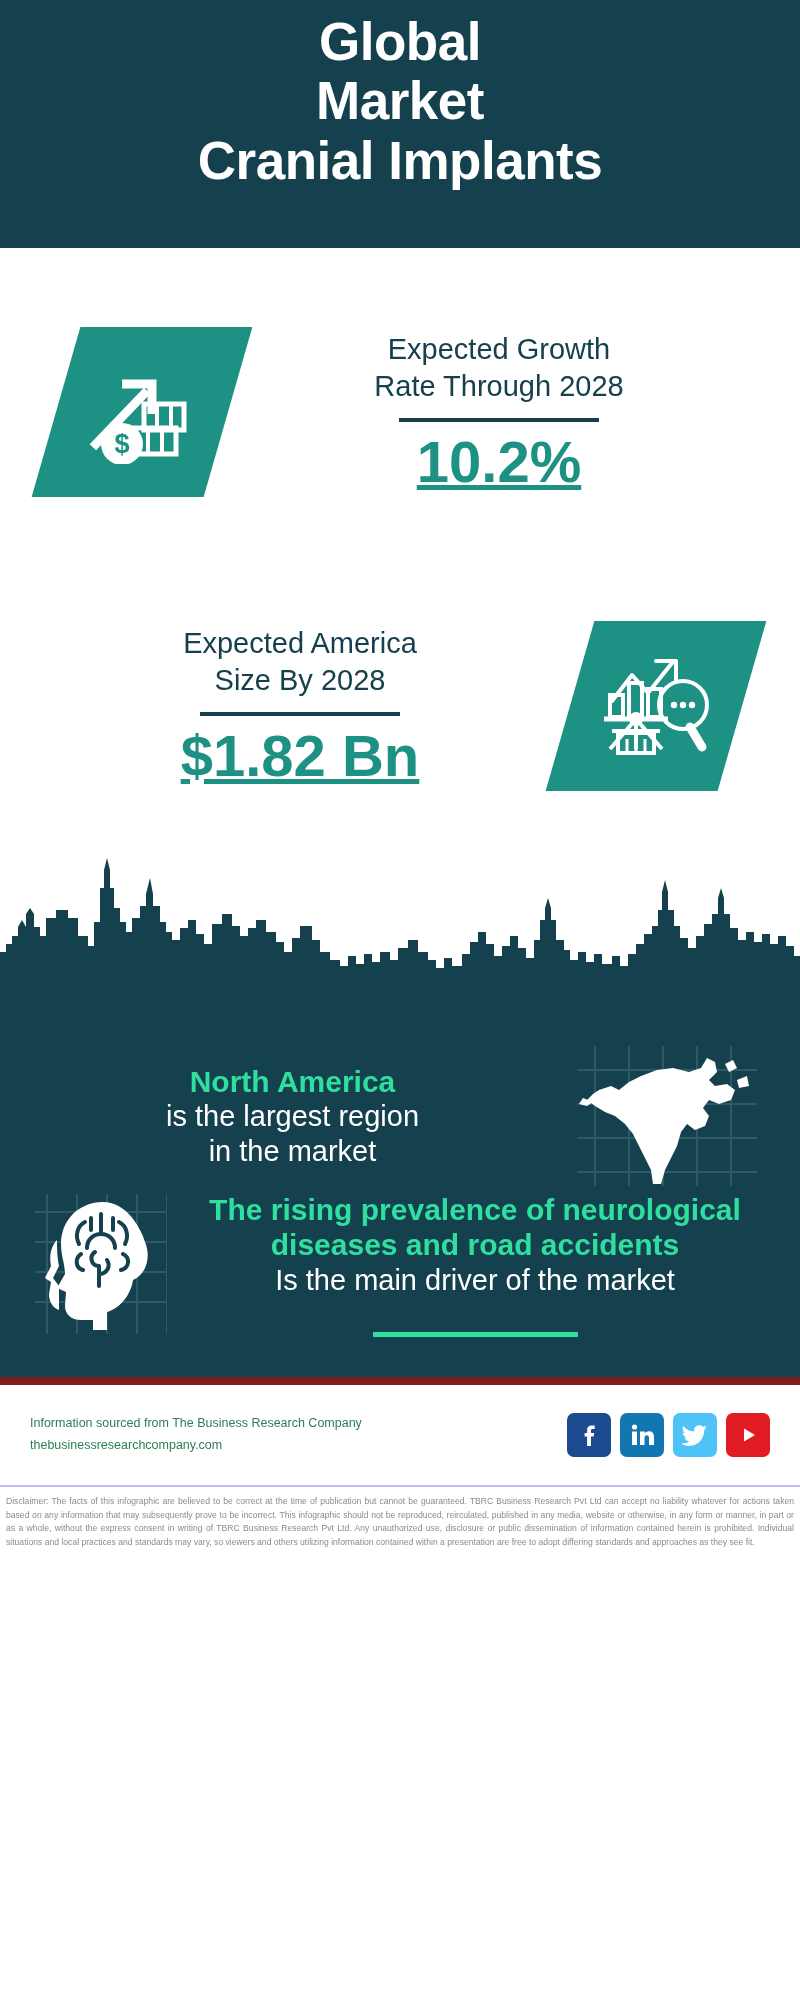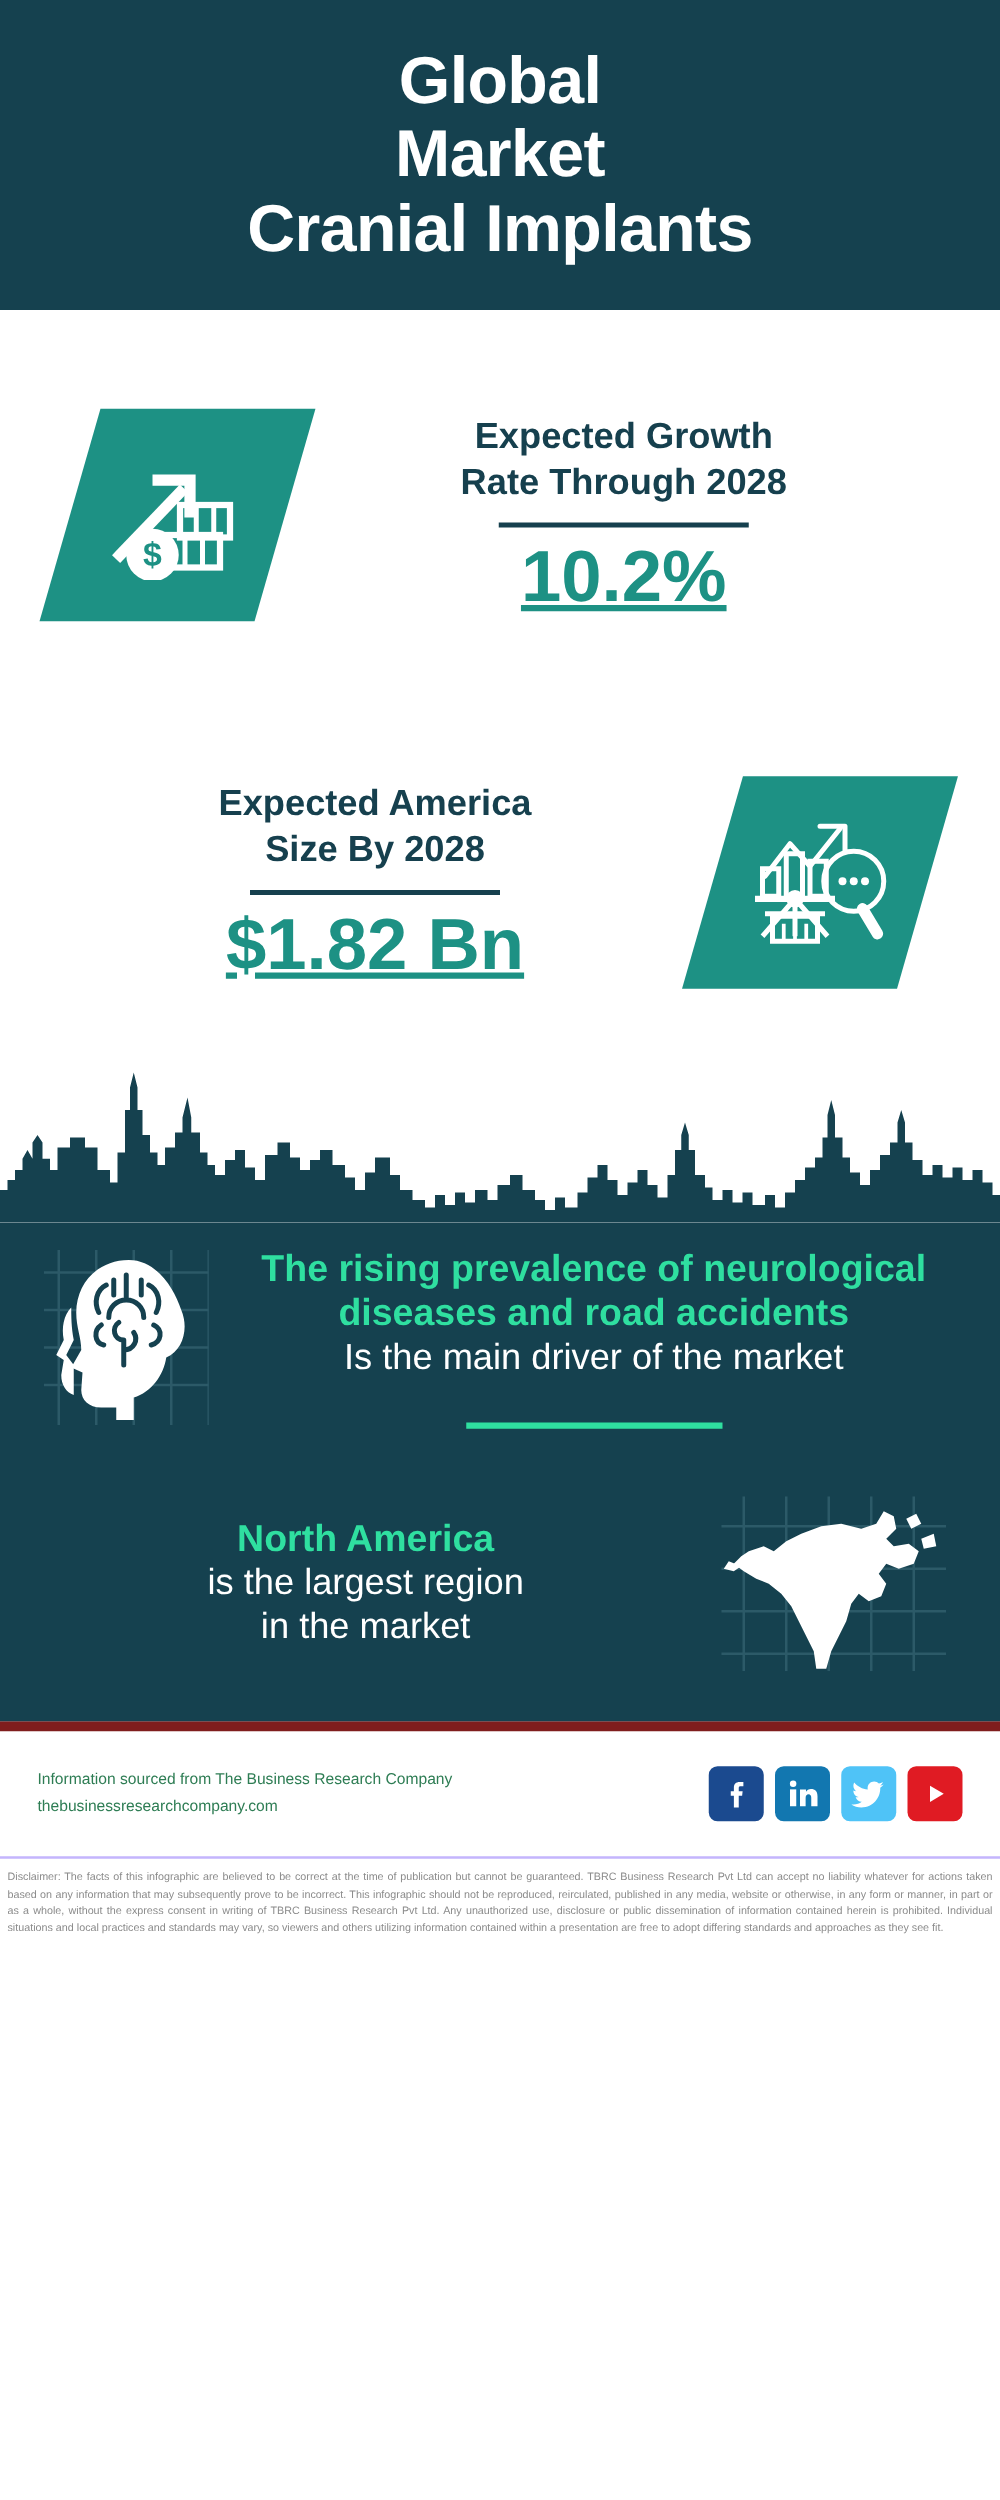--- a/index.html
+++ b/index.html
@@ -9,22 +9,22 @@
     background:#ffffff;
     overflow:hidden;
     position:relative;
   }
   .page { width:800px; height:2000px; position:relative; background:#fff; }
 
   
   .header {
     background:#15414f;
     height:248px;
-    display:flex; align-items:center; justify-content:center;
-    padding:0 40px;
+    display:flex; justify-content:center;
+    padding:12px 40px;
   }
   .header-title {
     color:#ffffff;
     font-size:53px;
     font-weight:bold;
     line-height:1.12;
     text-align:center;
     letter-spacing:-0.5px;
   }
 
@@ -44,21 +44,21 @@
     flex:0 0 auto;
   }
   .para-icon > svg { transform:skewX(16deg); }
   .icon-left { margin-left:26px; }
   .icon-right { margin-right:28px; }
 
   .stat-text { flex:1; text-align:center; }
   .stat-label {
     color:#16404e;
     font-size:29px;
-    font-weight:bold;
+    font-weight:normal;
     line-height:1.25;
   }
   .divider-dark {
     width:200px; height:4px; background:#16404e;
     margin:14px auto 10px auto;
   }
   .stat-value {
     color:#1d9184;
     font-size:58px;
     font-weight:bold;
@@ -199,20 +199,42 @@
   </div>
 
   <div class="skyline-wrap">
     <svg viewBox="0 0 800 130" preserveAspectRatio="none">
       <path fill="#15414f" d="M0 130 V104 H6 V96 H12 V88 H18 V79 L22 72 L26 79 V66 L30 60 L34 66 V79 H40 V88 H46 V70 H56 V62 H68 V70 H78 V88 H88 V98 H94 V74 H100 V40 H104 V22 L107 10 L110 22 V40 H114 V60 H120 V74 H126 V84 H132 V70 H140 V58 H146 V46 L150 30 L153 46 V58 H160 V74 H166 V84 H172 V92 H180 V80 H188 V72 H196 V86 H204 V96 H212 V76 H222 V66 H232 V78 H240 V88 H248 V80 H256 V72 H266 V84 H276 V94 H284 V104 H292 V90 H300 V78 H312 V92 H320 V104 H330 V112 H340 V118 H348 V108 H356 V116 H364 V106 H372 V114 H380 V104 H390 V112 H398 V100 H408 V92 H418 V104 H428 V112 H436 V120 H444 V110 H452 V118 H462 V106 H470 V94 H478 V84 H486 V96 H494 V108 H502 V98 H510 V88 H518 V100 H526 V110 H534 V92 H540 V72 H545 V60 L548 50 L551 60 V72 H556 V92 H564 V102 H570 V112 H578 V104 H586 V114 H594 V106 H602 V116 H612 V108 H620 V118 H628 V106 H636 V96 H644 V86 H652 V78 H658 V62 H662 V44 L665 32 L668 44 V62 H674 V78 H680 V90 H688 V100 H696 V88 H704 V76 H712 V66 H718 V50 L721 40 L724 50 V66 H730 V80 H738 V92 H746 V84 H754 V94 H762 V86 H770 V96 H778 V88 H786 V98 H794 V108 H800 V130 Z"></path>
     </svg>
   </div>
 
   <div class="dark-panel">
 
+    <div class="panel-row region">
+      <div class="region-text">
+        <div class="hl-green">North America</div>
+        <div class="plain-white">
+          <div>is the largest region</div>
+          <div>in the market</div>
+        </div>
+      </div>
+      <div class="region-map">
+        <svg width="180" height="140" viewBox="0 0 180 140">
+          <g stroke="#2c5a68" stroke-width="2" fill="none">
+            <path d="M18 0 V140 M52 0 V140 M86 0 V140 M120 0 V140 M154 0 V140"></path>
+            <path d="M0 24 H180 M0 58 H180 M0 92 H180 M0 126 H180"></path>
+          </g>
+          <path fill="#ffffff" d="M22 44 L34 40 L42 44 L52 36 L64 30 L80 24 L96 22 L112 26 L124 22 L130 12 L138 16 L140 26 L132 34 L138 40 L150 38 L158 44 L154 54 L142 58 L132 54 L126 62 L132 70 L128 80 L118 84 L110 78 L104 86 L100 100 L94 112 L88 124 L84 138 L76 138 L74 124 L68 112 L62 100 L56 88 L48 78 L38 70 L28 66 L18 60 L10 54 L16 48 Z"></path>
+          <path fill="#ffffff" d="M6 52 L16 56 L10 60 L2 58 Z"></path>
+          <path fill="#ffffff" d="M148 18 L156 14 L160 22 L152 26 Z"></path>
+          <path fill="#ffffff" d="M160 34 L170 30 L172 40 L162 42 Z"></path>
+        </svg>
+      </div>
+    </div>
+
     <div class="panel-row driver">
       <div class="panel-icon">
         <svg width="132" height="140" viewBox="0 0 132 140">
           <g stroke="#2c5a68" stroke-width="2" fill="none">
             <path d="M12 0 V140 M42 0 V140 M72 0 V140 M102 0 V140 M132 0 V140"></path>
             <path d="M0 18 H132 M0 48 H132 M0 78 H132 M0 108 H132"></path>
           </g>
           <path fill="#ffffff" d="M68 8 C44 8 26 26 26 50 C26 62 30 70 30 80 L22 94 L31 98 L30 112 C30 120 36 126 46 126 L58 126 L58 136 L72 136 L72 118 C86 114 96 100 98 86 C112 80 116 62 110 48 C104 30 90 8 68 8 Z"></path>
           <path fill="#ffffff" d="M22 46 C16 52 14 62 16 72 L10 84 L16 88 L14 100 C14 108 18 114 24 116 L24 92 L18 84 L24 72 C22 62 22 52 22 46 Z"></path>
           <g stroke="#15414f" stroke-width="4" fill="none" stroke-linecap="round">
@@ -224,42 +246,20 @@
           </g>
         </svg>
       </div>
       <div class="panel-text">
         <div class="hl-green">The rising prevalence of neurological diseases and road accidents</div>
         <div class="plain-white">Is the main driver of the market</div>
         <div class="divider-green"></div>
       </div>
     </div>
 
-    <div class="panel-row region">
-      <div class="region-text">
-        <div class="hl-green">North America</div>
-        <div class="plain-white">
-          <div>is the largest region</div>
-          <div>in the market</div>
-        </div>
-      </div>
-      <div class="region-map">
-        <svg width="180" height="140" viewBox="0 0 180 140">
-          <g stroke="#2c5a68" stroke-width="2" fill="none">
-            <path d="M18 0 V140 M52 0 V140 M86 0 V140 M120 0 V140 M154 0 V140"></path>
-            <path d="M0 24 H180 M0 58 H180 M0 92 H180 M0 126 H180"></path>
-          </g>
-          <path fill="#ffffff" d="M22 44 L34 40 L42 44 L52 36 L64 30 L80 24 L96 22 L112 26 L124 22 L130 12 L138 16 L140 26 L132 34 L138 40 L150 38 L158 44 L154 54 L142 58 L132 54 L126 62 L132 70 L128 80 L118 84 L110 78 L104 86 L100 100 L94 112 L88 124 L84 138 L76 138 L74 124 L68 112 L62 100 L56 88 L48 78 L38 70 L28 66 L18 60 L10 54 L16 48 Z"></path>
-          <path fill="#ffffff" d="M6 52 L16 56 L10 60 L2 58 Z"></path>
-          <path fill="#ffffff" d="M148 18 L156 14 L160 22 L152 26 Z"></path>
-          <path fill="#ffffff" d="M160 34 L170 30 L172 40 L162 42 Z"></path>
-        </svg>
-      </div>
-    </div>
-
   </div>
 
   <div class="footer">
     <div class="footer-text">
       <div class="footer-line">Information sourced from The Business Research Company</div>
       <div class="footer-line">thebusinessresearchcompany.com</div>
     </div>
     <div class="social">
       <div class="social-btn fb">
         <svg width="26" height="26" viewBox="0 0 26 26">

